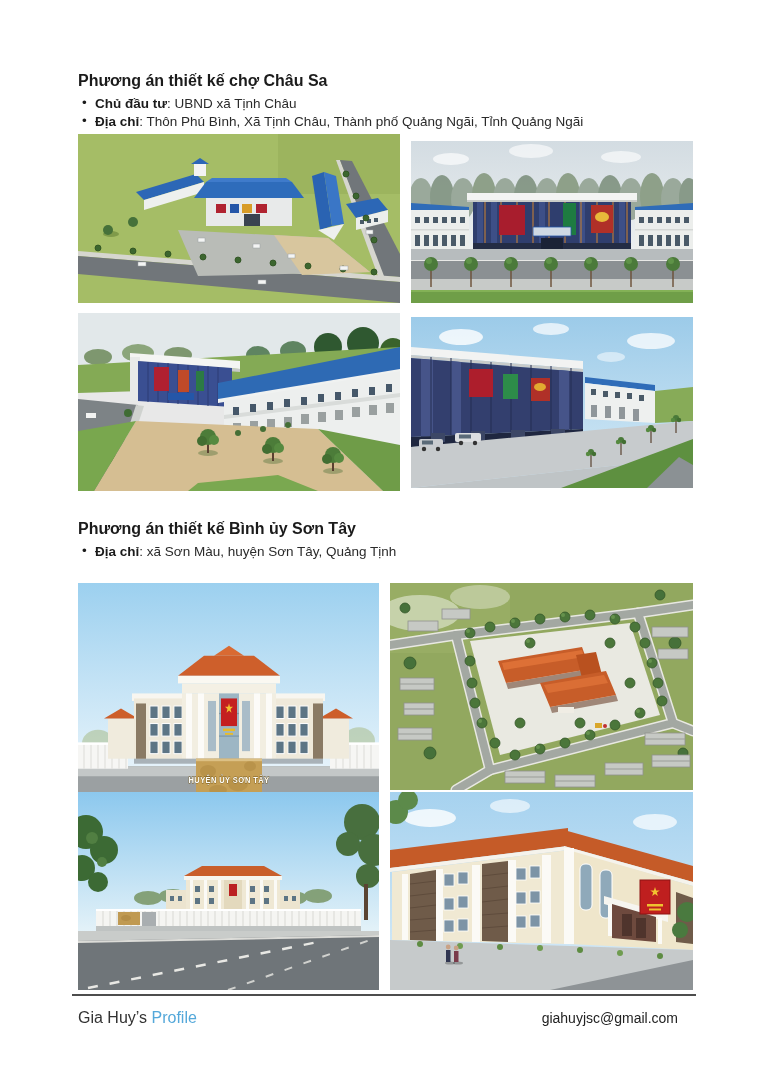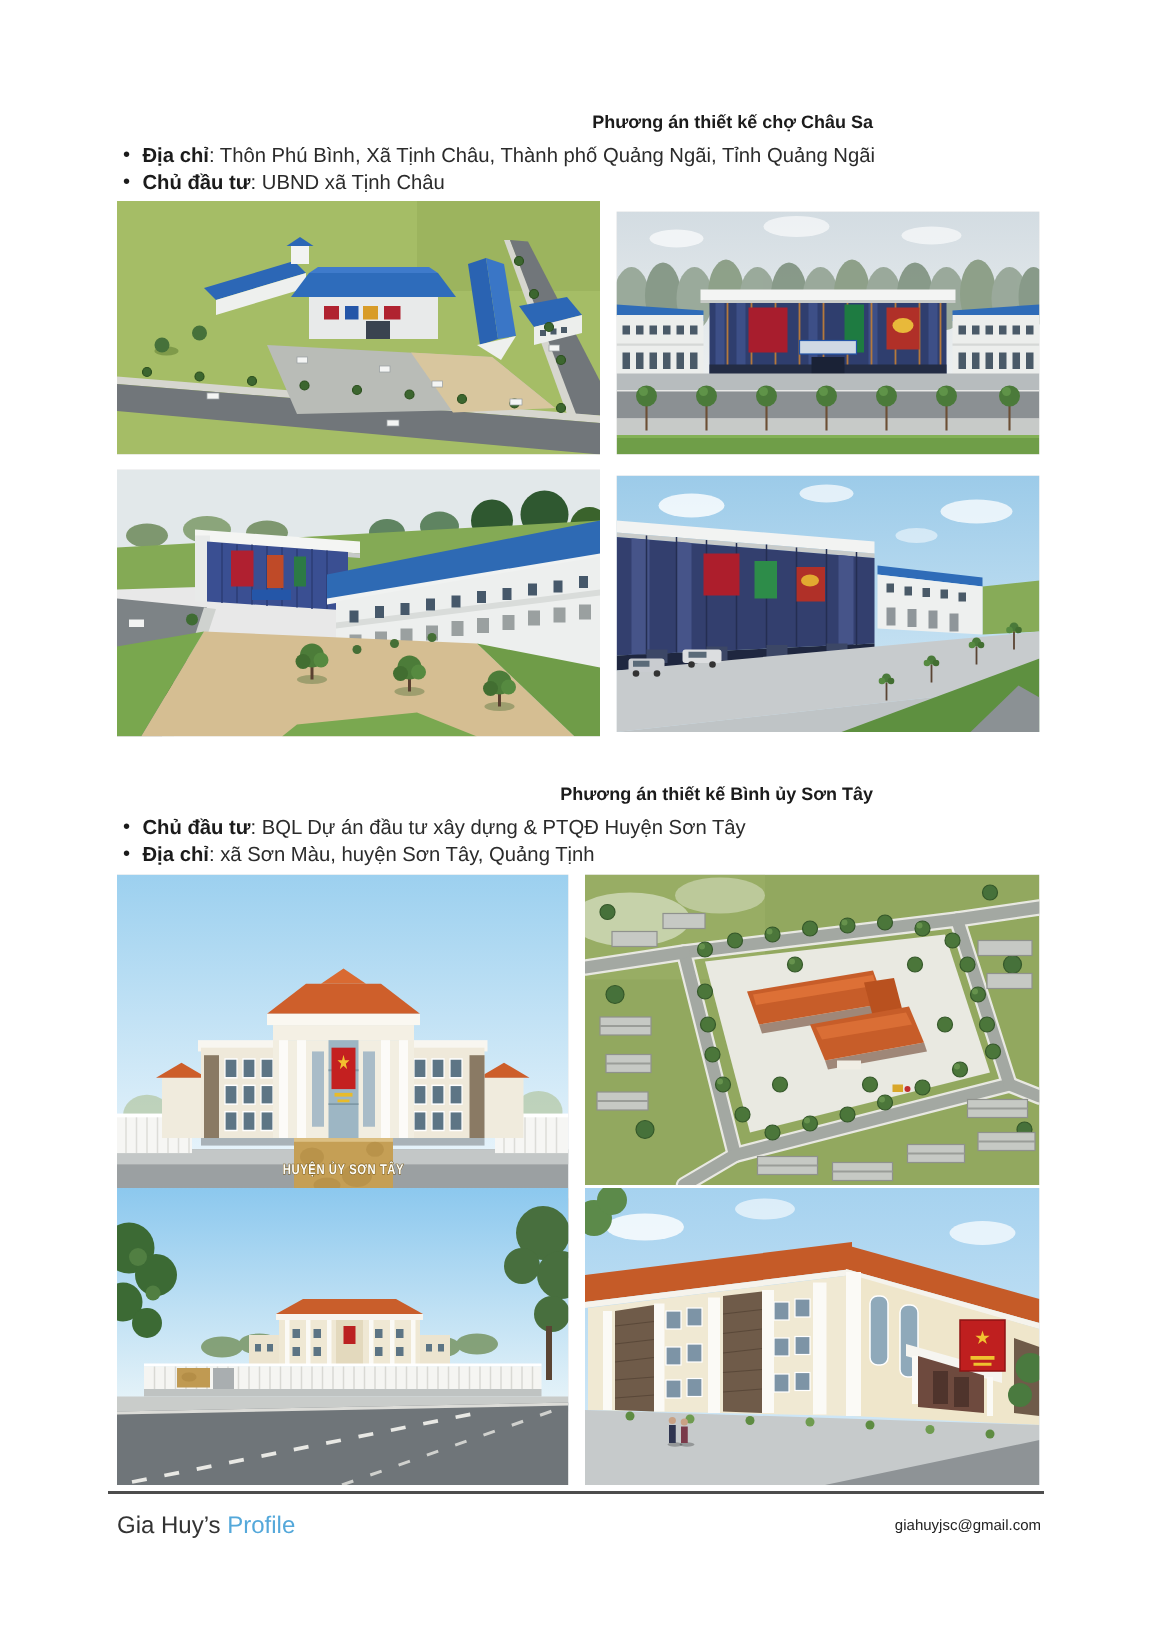--- a/index.html
+++ b/index.html
@@ -1,19 +1,19 @@
 <!DOCTYPE html>
 <html><head>
 <meta charset="utf-8">
 <style>
   html,body{margin:0;padding:0;background:#ffffff;}
   .page{position:relative;width:768px;height:1086px;margin:0 auto;background:#ffffff;
         font-family:"Liberation Sans",sans-serif;color:#222;overflow:hidden;}
-  .section-title{position:absolute;left:78px;width:504px;margin:0;text-align:right;
-        font-size:12px;line-height:20px;font-weight:700;color:#1b1b1b;}
+  .section-title{position:absolute;left:78px;width:504px;margin:0;text-align:left;
+        font-size:16px;line-height:20px;font-weight:700;color:#1b1b1b;}
   .t1{top:71px}
   .t2{top:519px}
   .bullets{position:absolute;left:78px;width:565px;margin:0;padding:0;list-style:none;
         font-size:13.5px;line-height:18px;color:#2b2b2b;}
   .b1{top:95px}
   .b2{top:543px}
   .bullets li{position:relative;padding-left:17px;white-space:nowrap;}
   .bullets li::before{content:"\2022";position:absolute;left:4px;top:-1px;color:#1b1b1b;}
   .bullets strong{font-weight:700;color:#1b1b1b;}
   .fig{position:absolute;overflow:hidden;background:#e8e8e8;}
@@ -22,31 +22,31 @@
   #f2{left:411px;top:141px;width:282px;height:162px}
   #f3{left:78px;top:313px;width:322px;height:178px}
   #f4{left:411px;top:317px;width:282px;height:171px}
   #f5{left:78px;top:583px;width:301px;height:256px}
   #f6{left:390px;top:583px;width:303px;height:207px}
   #f7{left:78px;top:792px;width:301px;height:198px}
   #f8{left:390px;top:792px;width:303px;height:198px}
   .footer-rule{position:absolute;left:72px;top:994px;width:624px;height:2px;background:#4d4d4d;}
   .footer-left{position:absolute;left:78px;top:1008px;font-size:16px;line-height:20px;color:#333;}
   .footer-left a{color:#54a8da;text-decoration:none;cursor:pointer;}
-  .footer-right{position:absolute;right:74px;top:1008px;font-size:10px;line-height:20px;color:#222;margin-left:16px;}
+  .footer-right{position:absolute;right:90px;top:1008px;font-size:14px;line-height:20px;color:#222;margin-left:16px;}
 </style>
 </head>
 <body>
 
 <div class="page">
 
   <h2 class="section-title t1">Phương án thiết kế chợ Châu Sa</h2>
   <ul class="bullets b1">
+    <li><strong>Chủ đầu tư</strong><span>: UBND xã Tịnh Châu</span></li>
     <li><strong>Địa chỉ</strong><span>: Thôn Phú Bình, Xã Tịnh Châu, Thành phố Quảng Ngãi, Tỉnh Quảng Ngãi</span></li>
-    <li><strong>Chủ đầu tư</strong><span>: UBND xã Tịnh Châu</span></li>
   </ul>
 
   <div class="fig" id="f1" aria-label="market-aerial-overview-render">
     <svg viewBox="0 0 322 169" preserveAspectRatio="none">
       <rect width="322" height="169" fill="#a5bd66"></rect>
       <rect x="200" y="0" width="122" height="60" fill="#9cb45e"></rect>
       <polygon points="258,26 262,26 308,142 300,142" fill="#d6d6cf"></polygon>
       <polygon points="262,26 274,27 322,120 322,143 306,142" fill="#71767a"></polygon>
       <polygon points="0,117 322,143 322,148 0,122" fill="#d6d6cf"></polygon>
       <polygon points="0,122 322,148 322,169 0,140" fill="#71767a"></polygon>
@@ -455,21 +455,20 @@
             <circle cx="0" cy="-3" r="3" fill="#4a7a3a"></circle>
             <circle cx="-3" cy="-1" r="2.2" fill="#568a40"></circle>
             <circle cx="3" cy="-1" r="2.2" fill="#426e31"></circle>
           </g>
       </g>
     </svg>
   </div>
 
   <h2 class="section-title t2">Phương án thiết kế Bình ủy Sơn Tây</h2>
   <ul class="bullets b2">
-    <li><strong>Chủ đầu tư</strong><span>: BQL Dự án đầu tư xây dựng &amp; PTQĐ Huyện Sơn Tây</span></li>
     <li><strong>Địa chỉ</strong><span>: xã Sơn Màu, huyện Sơn Tây, Quảng Tịnh</span></li>
   </ul>
 
   <div class="fig" id="f5" aria-label="office-front-view-render">
     <svg viewBox="0 0 301 204" preserveAspectRatio="none">
       <defs>
         <linearGradient id="g5sky" x1="0" y1="0" x2="0" y2="1">
           <stop offset="0" stop-color="#9cd0ef"></stop>
             <stop offset="0.75" stop-color="#e8f4fb"></stop>
         </linearGradient>

